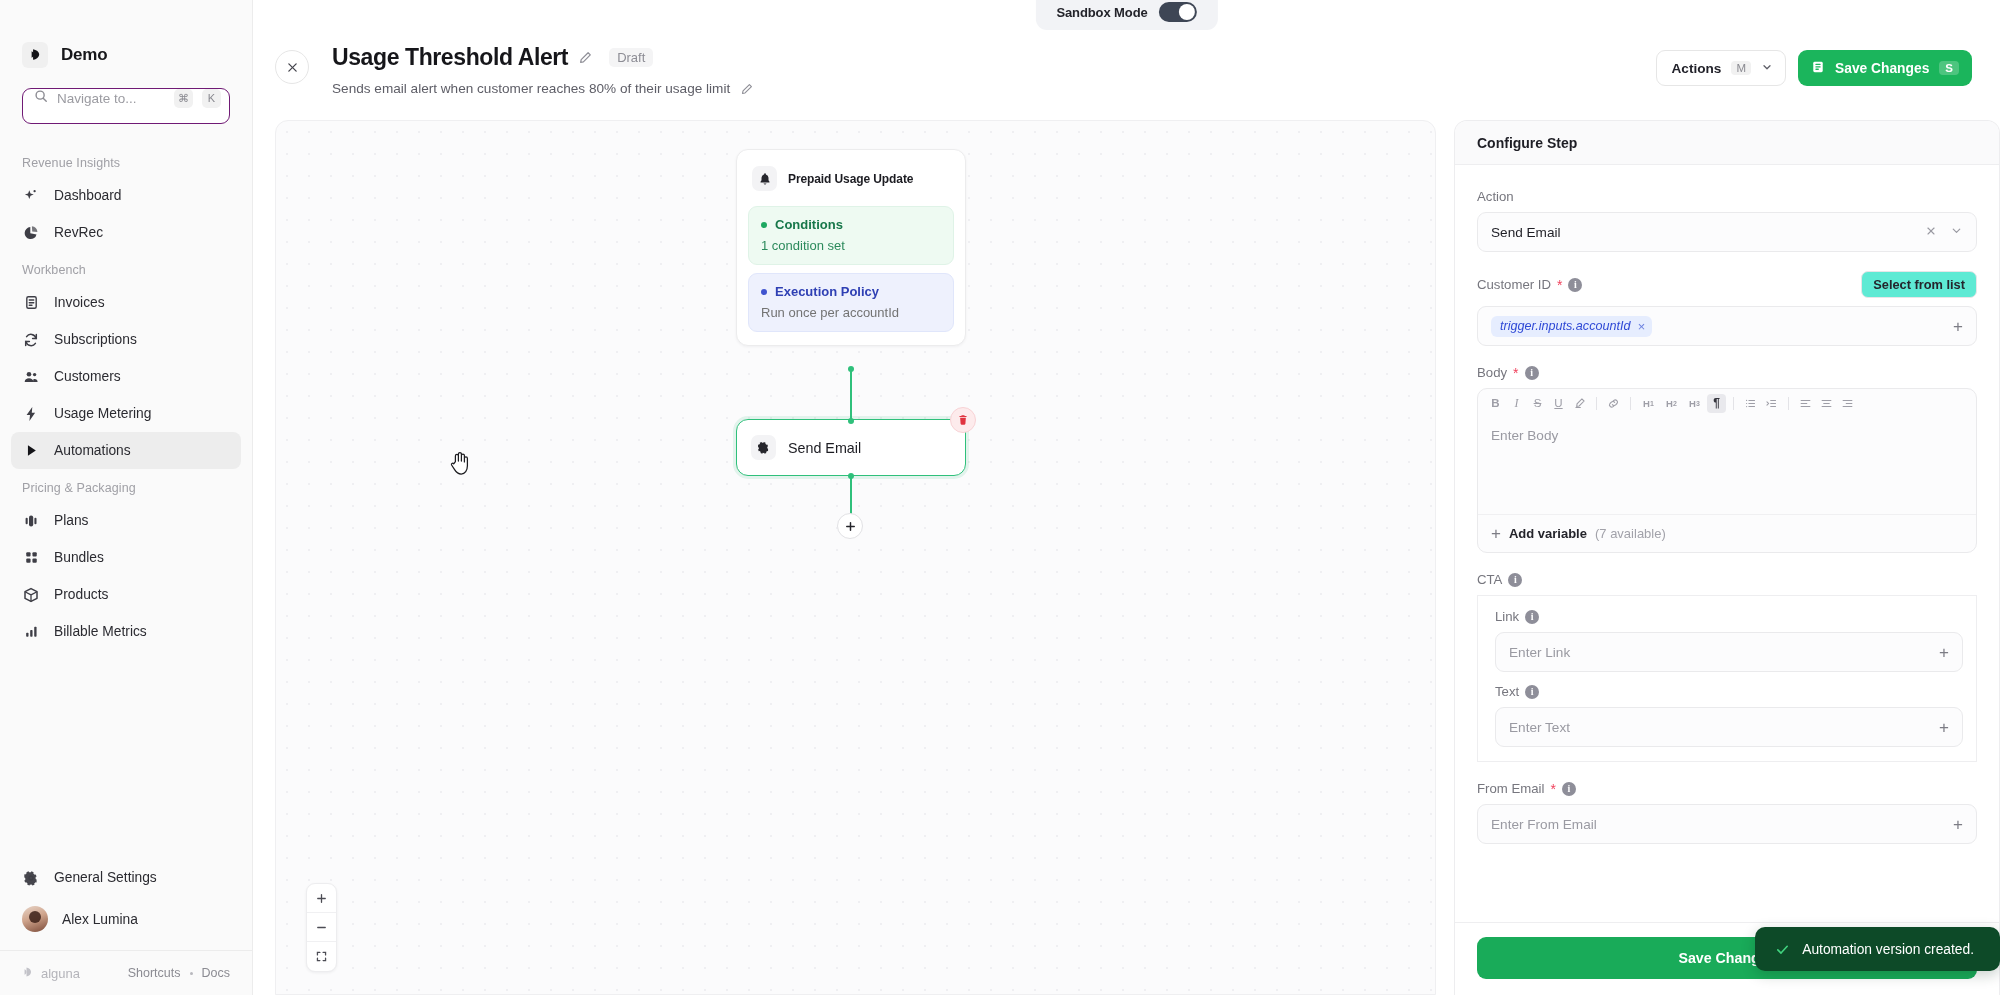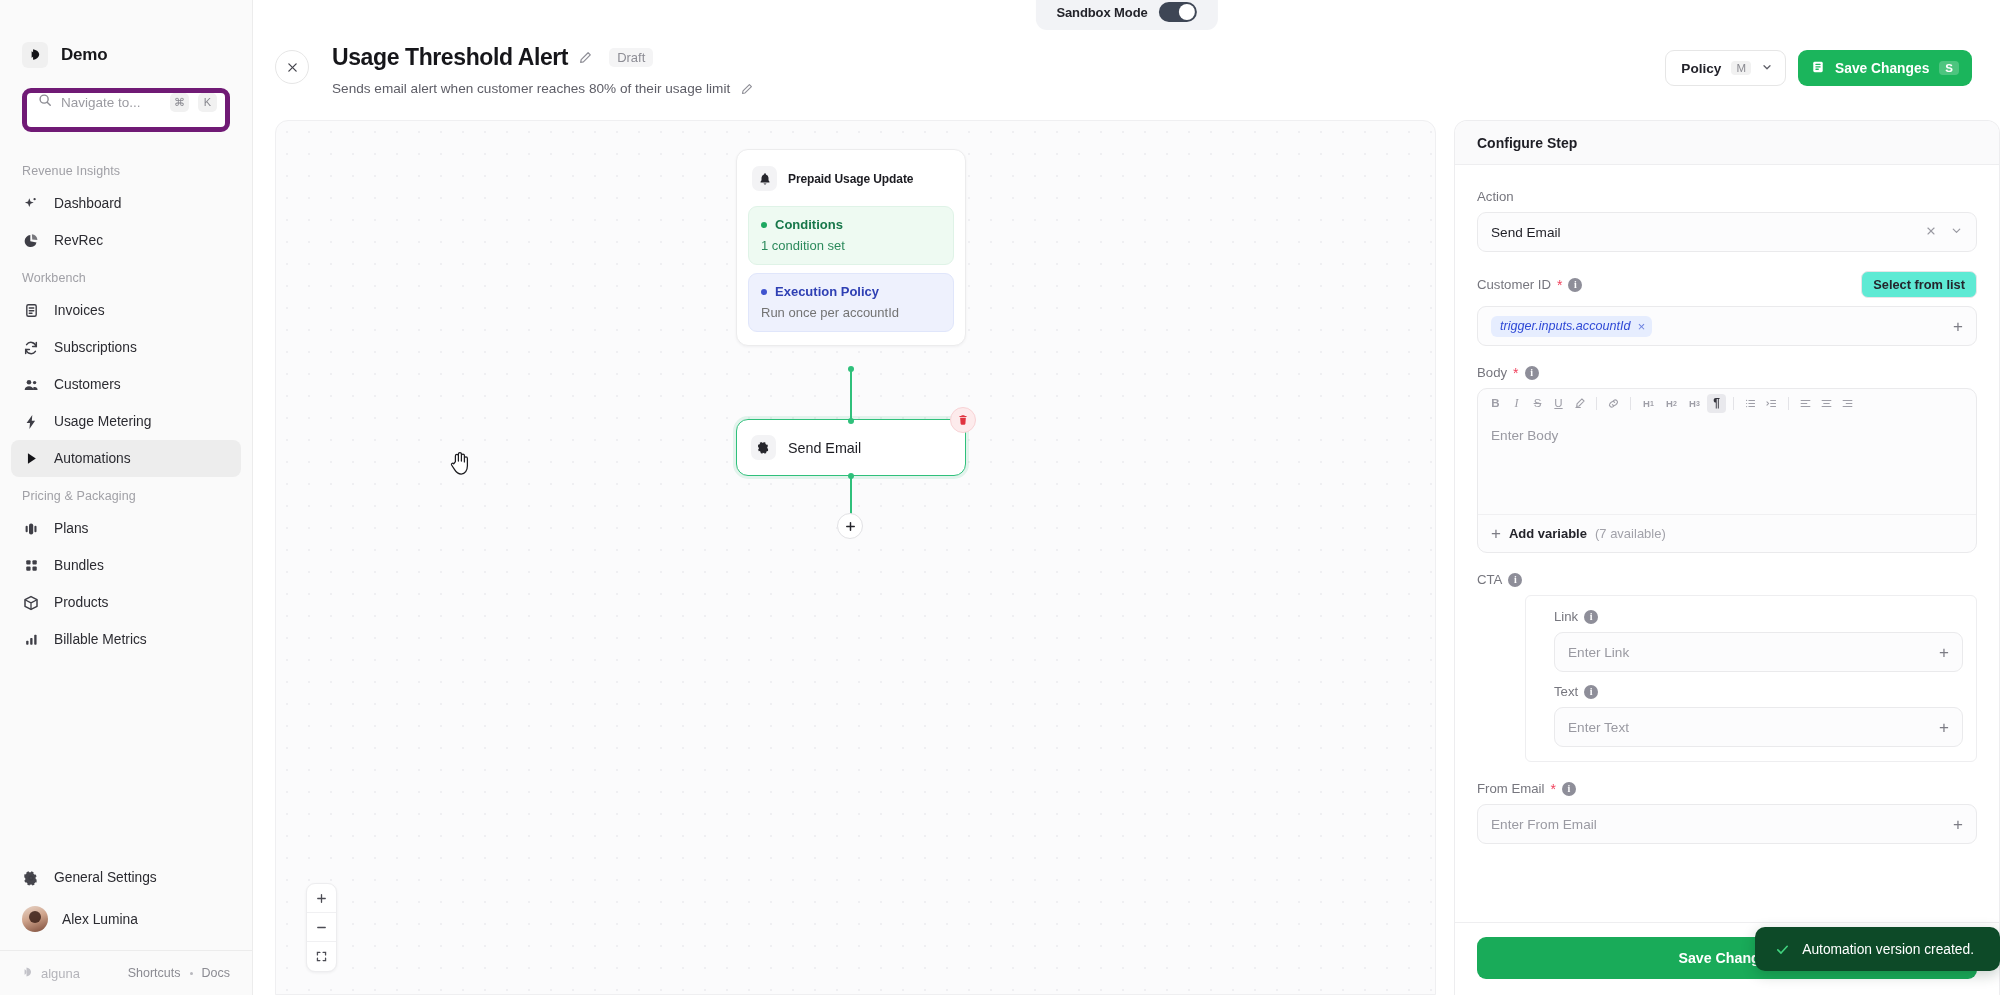--- a/index.html
+++ b/index.html
@@ -19,22 +19,22 @@
     display: flex; flex-direction: column; position: relative;
   }
   .brand { display: flex; align-items: center; gap: 13px; padding: 37px 0 0 22px; height: 72px; }
   .brand-logo {
     width: 26px; height: 26px; border-radius: 6px; background: #f0f0f0;
     display: flex; align-items: center; justify-content: center;
   }
   .brand-name { font-size: 17px; font-weight: 700; letter-spacing: -0.2px; color: #17171a; }
 
   .nav-search {
-    margin: 16px 22px 0 22px; height: 44px; background: #fff;
-    border: 5px solid #701a75; border-radius: 9px;
+    margin: 16px 22px 0 22px; height: 36px; background: #fff;
+    border: 1px solid #701a75; border-radius: 9px;
     display: flex; align-items: center; gap: 9px; padding: 0 8px 16px 11px;
   }
   .nav-search .ph { flex: 1; font-size: 13.5px; color: #9b9ba1; }
   .kbd {
     min-width: 19px; height: 19px; border-radius: 5px; background: #f1f1f1;
     color: #88888f; font-size: 11px; display: flex; align-items: center;
     justify-content: center; padding: 0 4px;
   }
   .nav-scroll { flex: 1; overflow: hidden; padding-top: 20px; }
   .nav-group-title {
@@ -242,21 +242,21 @@
   .tb.on { background: #e9e9ed; color: #34343c; }
   .tb-sep { width: 1px; height: 13px; background: #e3e3e7; margin: 0 5px; }
   .editor-area { height: 97px; padding: 11px 13px 0 13px; font-size: 13.6px; color: #9a9aa2; }
   .editor-foot {
     height: 38px; border-top: 1px solid #f0f0f2; display: flex; align-items: center;
     padding: 0 13px; gap: 8px; font-size: 13px;
   }
   .addvar { font-weight: 600; color: #24242b; cursor: pointer; }
   .addvar-count { color: #a2a2aa; }
 
-  .cta-box { border: 1px solid #eeeef0; border-radius: 6px; padding: 13px 13px 14px 28px; margin-left: 48px; }
+  .cta-box { border: 1px solid #eeeef0; border-radius: 0; padding: 13px 13px 14px 17px; }
   .panel-foot {
     border-top: 1px solid #eeeef0; padding: 14px 22px 16px 22px; background: #fff;
   }
   .btn-save-wide {
     height: 42px; background: #19ab59; border-radius: 9px; color: #fff;
     font-size: 14.2px; font-weight: 600; display: flex; align-items: center;
     justify-content: center; cursor: pointer;
   }
 
   .toast {
@@ -475,21 +475,21 @@
           <span class="pencil">
             <svg width="12" height="12" viewBox="0 0 16 16" fill="none" stroke="#8f8f97" stroke-width="1.5" stroke-linejoin="round">
                 <path d="M11.2 2.1 13.9 4.8 5.4 13.3 2 14l.7-3.4Z"></path>
               </svg>
           </span>
         </div>
       </div>
 
       <div class="topbar-actions">
         <div class="btn-actions">
-          <span>Policy</span>
+          <span>Actions</span>
           <span class="kbd2">M</span>
           <span>
             <svg width="12" height="12" viewBox="0 0 16 16" fill="none" stroke="#5e5e67" stroke-width="1.7" stroke-linecap="round" stroke-linejoin="round">
                 <polyline points="4,6.3 8,10.3 12,6.3"></polyline>
               </svg>
           </span>
         </div>
         <div class="btn-save">
           <span>
             <svg width="14" height="14" viewBox="0 0 16 16" fill="#fff">

